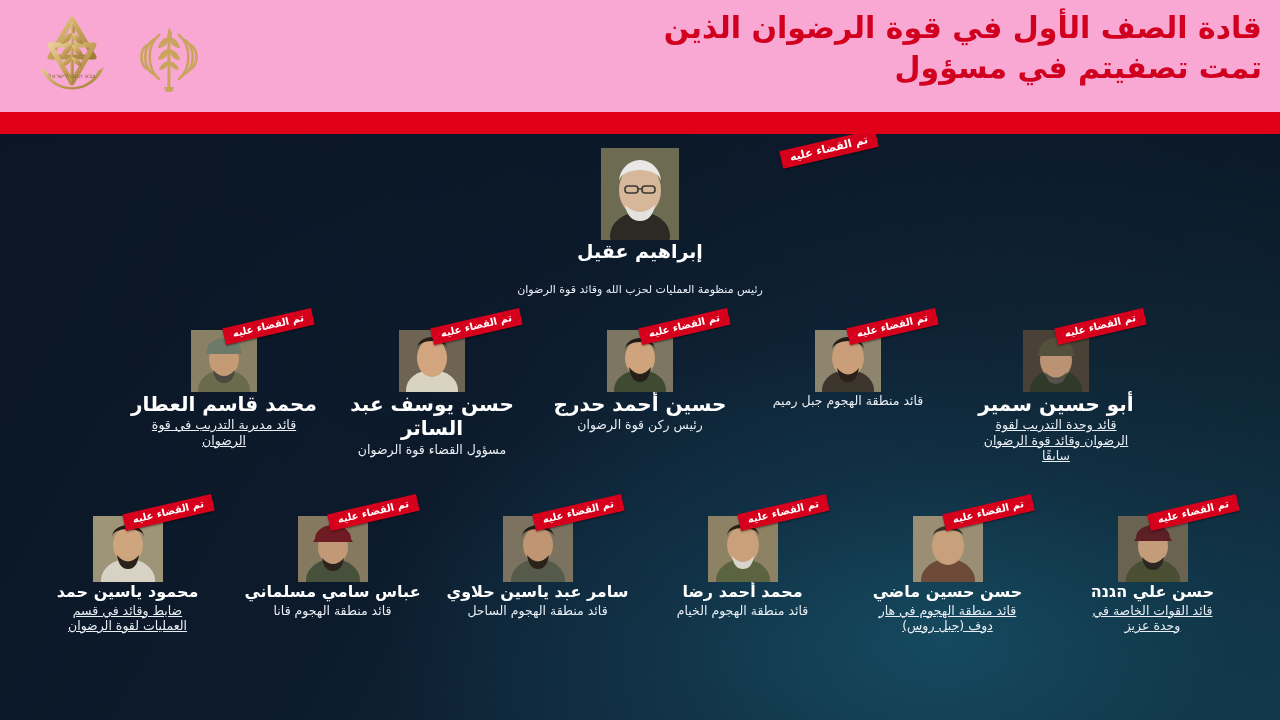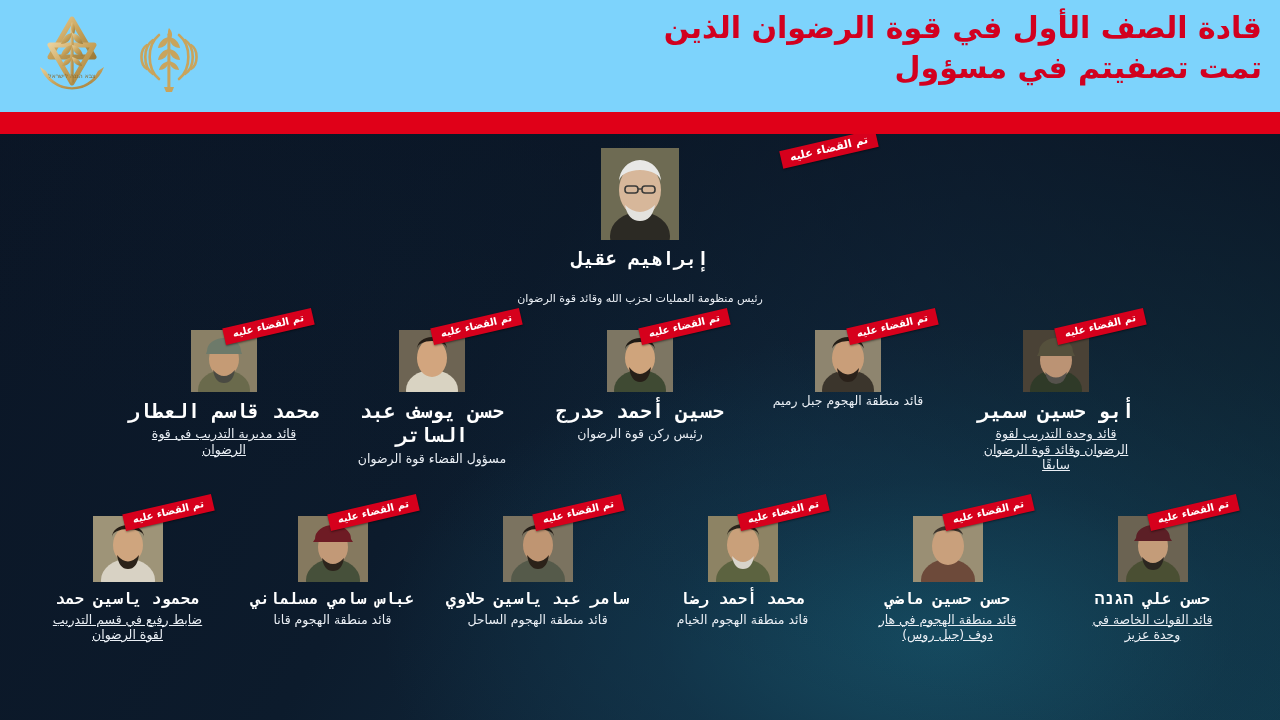--- a/index.html
+++ b/index.html
@@ -12,21 +12,21 @@
   body {
     background: #0d1b2e;
     position: relative;
   }
 
   
   .header {
     position: absolute;
     top: 0; left: 0;
     width: 1280px; height: 112px;
-    background: #7dd3fc;
+    background: #f9a8d4;
     display: flex;
     align-items: center;
     z-index: 5;
   }
   .logos {
     position: absolute;
     top: 8px; right: auto; left: 28px;
     display: flex;
     align-items: center;
     gap: 16px;
@@ -119,22 +119,20 @@
     white-space: nowrap;
     z-index: 4;
     box-shadow: 0 1px 2px rgba(0,0,0,0.45);
     letter-spacing: 0.1px;
   }
 
   .person-name {
     color: #ffffff;
     font-weight: bold;
     line-height: 1.22;
-    margin-top: 9px;
-    font-family: Liberation Mono, monospace;
   }
   .person-role {
     color: #e9eef4;
     line-height: 1.24;
     margin-top: 1px;
   }
 
   
   .row-1 .photo  { width: 78px; height: 92px; }
   .row-1 .stamp  { top: -8px; right: 22px; font-size: 11px; }
@@ -430,17 +428,17 @@
             <rect width="70" height="66" fill="#9e9478"></rect>
             <ellipse cx="35" cy="64" rx="27" ry="21" fill="#d8d2c4"></ellipse>
             <ellipse cx="35" cy="29" rx="15" ry="18" fill="#cfa57e"></ellipse>
             <path d="M19 21 a16 12 0 0 1 32 0 a16 8 0 0 0-32 0z" fill="#241c15"></path>
             <path d="M24 39 q11 13 22 0 q-2 14-11 14 t-11-14z" fill="#2b2219"></path>
           </svg>
         </div>
         <div class="stamp">تم القضاء عليه</div>
       </div>
       <div class="person-name">محمود ياسين حمد</div>
-      <div class="person-role role-narrow">ضابط رفيع في قسم التدريب لقوة الرضوان</div>
+      <div class="person-role role-narrow">ضابط وقائد في قسم العمليات لقوة الرضوان</div>
     </div>
 
   </div>
 </div>
 
 </body></html>

